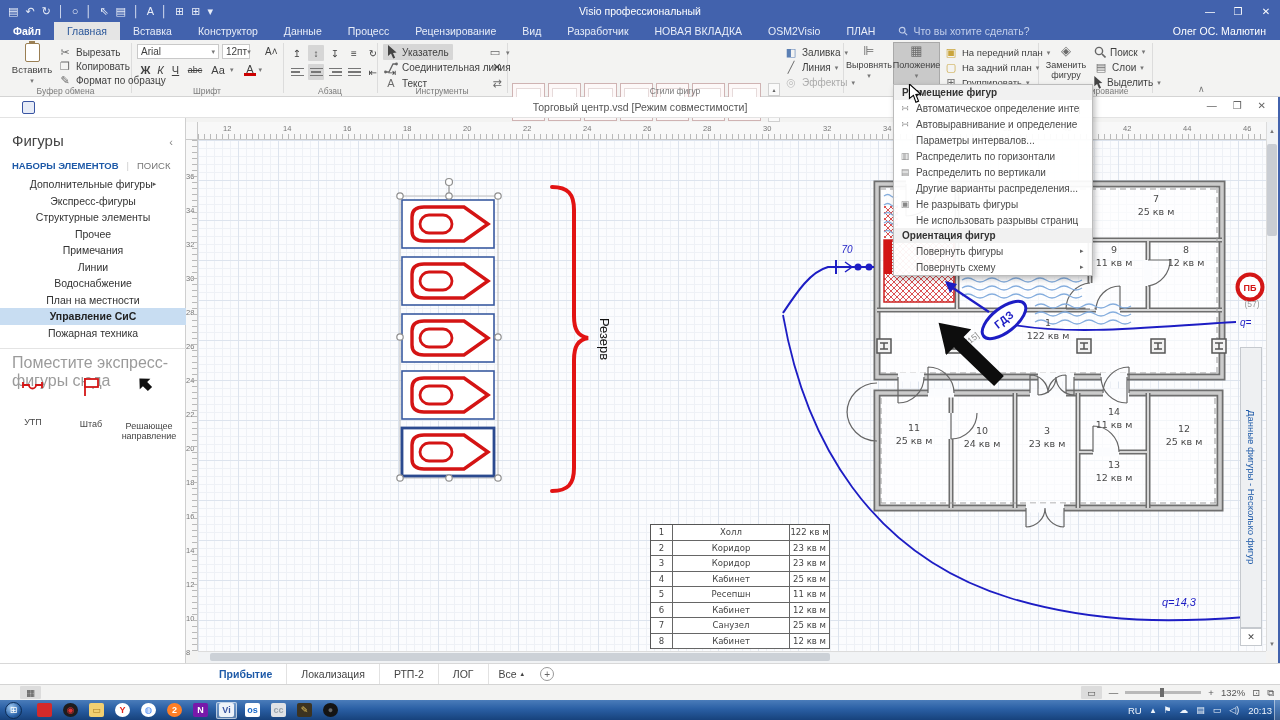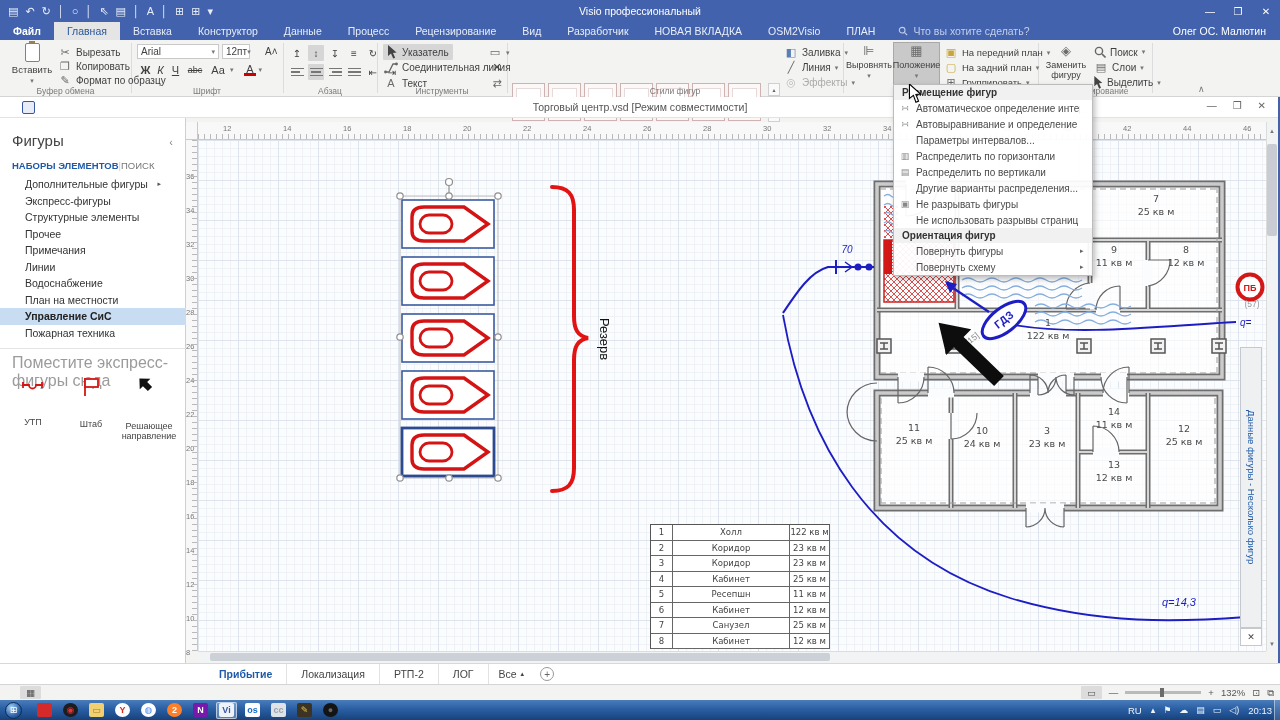--- a/index.html
+++ b/index.html
@@ -55,24 +55,24 @@
   .mi .mi-ar{width:8px;font-size:7px;color:#666}
   .mi.hdr{font-weight:bold;color:#333;background:#f1f1f1;padding-left:8px;height:15px}
   
   .docbar{position:absolute;left:0;top:97px;width:1280px;height:21px;background:#fff;border-bottom:1px solid #e3e3e3}
   .docbar .dtitle{position:absolute;left:0;right:0;top:4px;text-align:center;font-size:10.5px;color:#555}
   .docicon{position:absolute;left:22px;top:4px;width:13px;height:13px;border:1.5px solid #3955a3;background:#e7ecf7;border-radius:2px}
   .docctl{position:absolute;right:14px;top:3px;display:flex;gap:16px;color:#666;font-size:10px}
   .sidepanel{position:absolute;left:0;top:118px;width:186px;height:545px;background:#fff;border-right:1px solid #cfcfcf}
   .sp-title{position:absolute;left:12px;top:14px;font-size:15px;color:#444}
   .sp-col{position:absolute;right:12px;top:18px;color:#888;font-size:11px}
-  .sp-tabs{position:absolute;left:12px;top:42px;font-size:9.5px;display:flex;gap:0;align-items:center}
+  .sp-tabs{position:absolute;left:12px;top:42px;font-size:9.5px;display:flex;gap:8px;align-items:center}
   .sp-tab1{color:#1e5aa8;font-weight:bold}.sp-tab2{color:#777}
   .sets{position:absolute;left:0;top:58px;width:186px}
-  .set{height:16.5px;display:flex;align-items:center;padding:0 25px;font-size:10.5px;color:#333;justify-content:space-between}
+  .set{height:16.5px;display:flex;align-items:center;padding:0 25px;font-size:10.5px;color:#333;justify-content:center}
   .set.sel{background:#c8ddf2;font-weight:bold;color:#222}
   .set-ar{font-size:7px;color:#555}
   .sp-div{position:absolute;left:0;top:230px;width:186px;height:1px;background:#e4e4e4}
   .sp-hint{position:absolute;left:12px;top:236px;font-size:16px;color:#9b9b9b}
   .shprow{position:absolute;left:4px;top:258px;width:178px;display:flex}
   .shp{width:58px;display:flex;flex-direction:column;align-items:center;gap:21px;font-size:9px;color:#444;text-align:center}
   
   .hruler{position:absolute;left:198px;top:122px;width:1068px;height:18px;background:#f8f8f8;border-bottom:1px solid #c9c9c9}
   .hruler:after{content:"";position:absolute;left:0;right:0;bottom:0;height:5px;background:repeating-linear-gradient(to right,#b9b9b9 0 1px,transparent 1px 6px)}
   .rh{position:absolute;top:2px;font-size:7.5px;color:#777}

